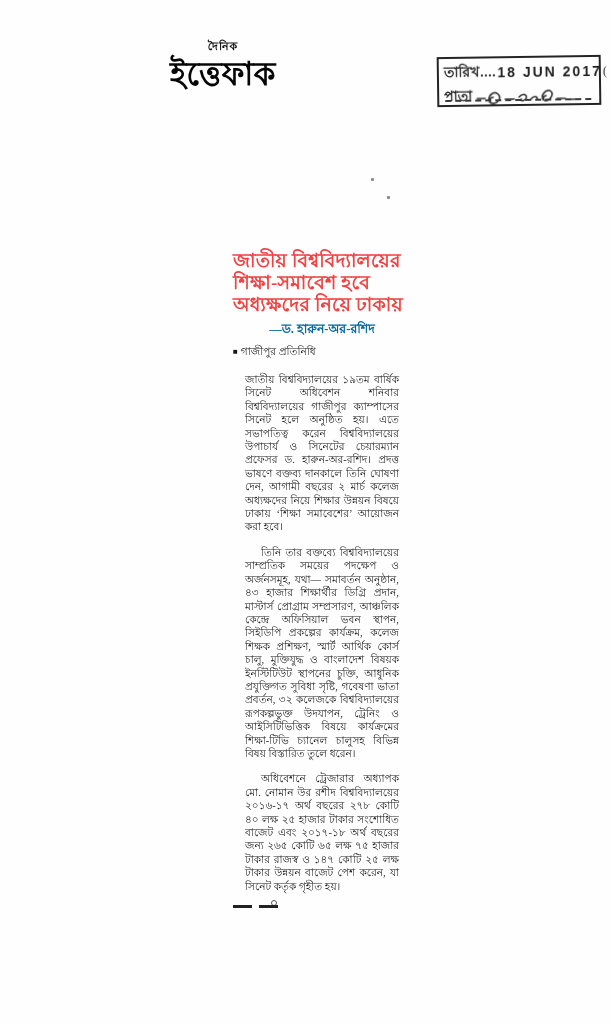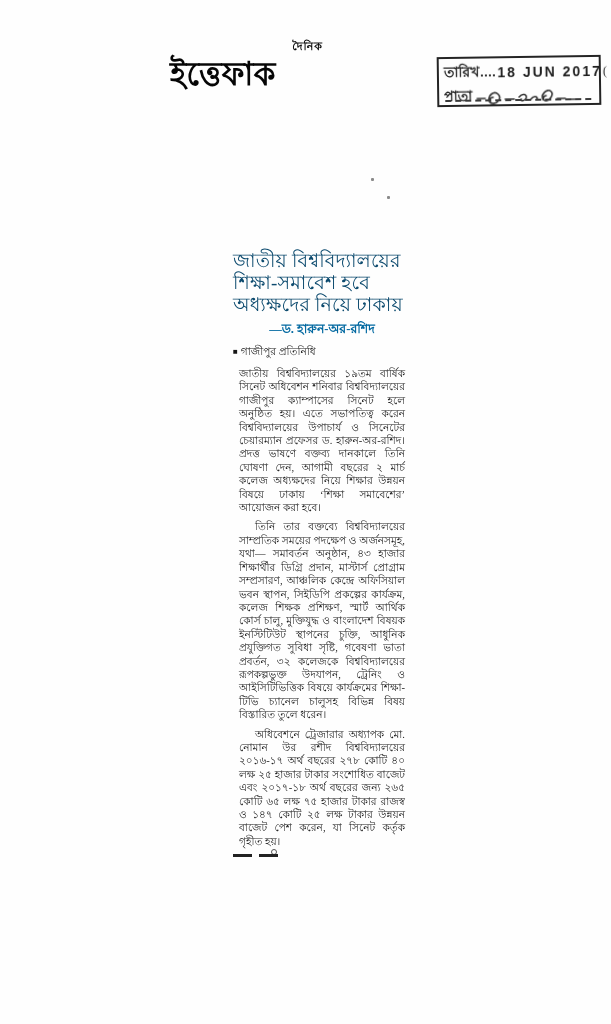--- a/index.html
+++ b/index.html
@@ -7,21 +7,21 @@
     width:611px;height:1024px;position:relative;overflow:hidden;
     background:#fdfdfd;
     font-family:"Liberation Serif","DejaVu Serif",serif;
     color:#1c1c1c;
   }
   .scan-page{position:absolute;inset:0;background:#fefefe;}
 
   
   .masthead{position:absolute;left:123px;top:38px;width:200px;text-align:center;
     filter:blur(0.3px) contrast(1.05);}
-  .masthead-small{font-size:11px;font-weight:bold;letter-spacing:1px;color:#111;text-align:right;}
+  .masthead-small{font-size:11px;font-weight:bold;letter-spacing:1px;color:#111;}
   .masthead-large{font-size:31px;font-weight:bold;letter-spacing:0.5px;color:#0c0c0c;
     line-height:32px;margin-top:1px;transform:scaleY(1.05);}
 
   
   .stamp{position:absolute;left:437px;top:56px;width:164px;height:50px;
     border:2px solid #242424;transform:rotate(-0.8deg);
     padding:2px 4px 0 5px;box-sizing:border-box;
     filter:blur(0.3px);color:#262626;}
   .stamp-row{display:flex;align-items:center;white-space:nowrap;}
   .stamp-label{font-size:14px;font-weight:bold;}
@@ -33,30 +33,30 @@
   .stamp-underline{position:absolute;left:6px;right:8px;bottom:3px;
     border-bottom:2px dashed #3a3a3a;height:0;}
 
   
   .speck{position:absolute;width:3px;height:3px;background:#8a8a8a;border-radius:1px;}
   .speck-1{left:371px;top:178px;}
   .speck-2{left:387px;top:196px;}
 
   
   .article{position:absolute;left:233px;top:250px;width:178px;}
-  .headline{font-size:19px;line-height:22px;font-weight:normal;color:#0c4a6e;
+  .headline{font-size:19px;line-height:22px;font-weight:bold;color:#ef4444;
     letter-spacing:0.2px;filter:blur(0.3px);}
   .byline{margin-top:4px;font-size:12.5px;font-weight:bold;text-align:center;
     color:#0369a1;filter:blur(0.35px);}
   .dateline{margin-top:4px;font-size:10.5px;font-weight:normal;color:#161616;
     filter:blur(0.35px);}
   .dateline .bullet{font-size:8px;vertical-align:1px;margin-right:3px;}
   .body-text{margin-top:2px;}
   .body-text p{
-    margin:6px;font-size:10.5px;line-height:13.4px;text-align:justify;
+    margin:12px;font-size:10.5px;line-height:13.4px;text-align:justify;
     color:#2b2b2b;filter:blur(0.55px) contrast(1.1);
     word-break:break-word;
   }
   .body-text p.indented{text-indent:16px;}
 
   
   .end-rule{margin-top:4px;display:flex;gap:7px;align-items:center;}
   .end-rule .dash{width:19px;height:2.5px;background:#222;filter:blur(0.3px);}
   .end-rule .dot{width:4px;height:4px;border:1px solid #555;border-radius:50%;
     margin-top:-7px;margin-left:-14px;}

